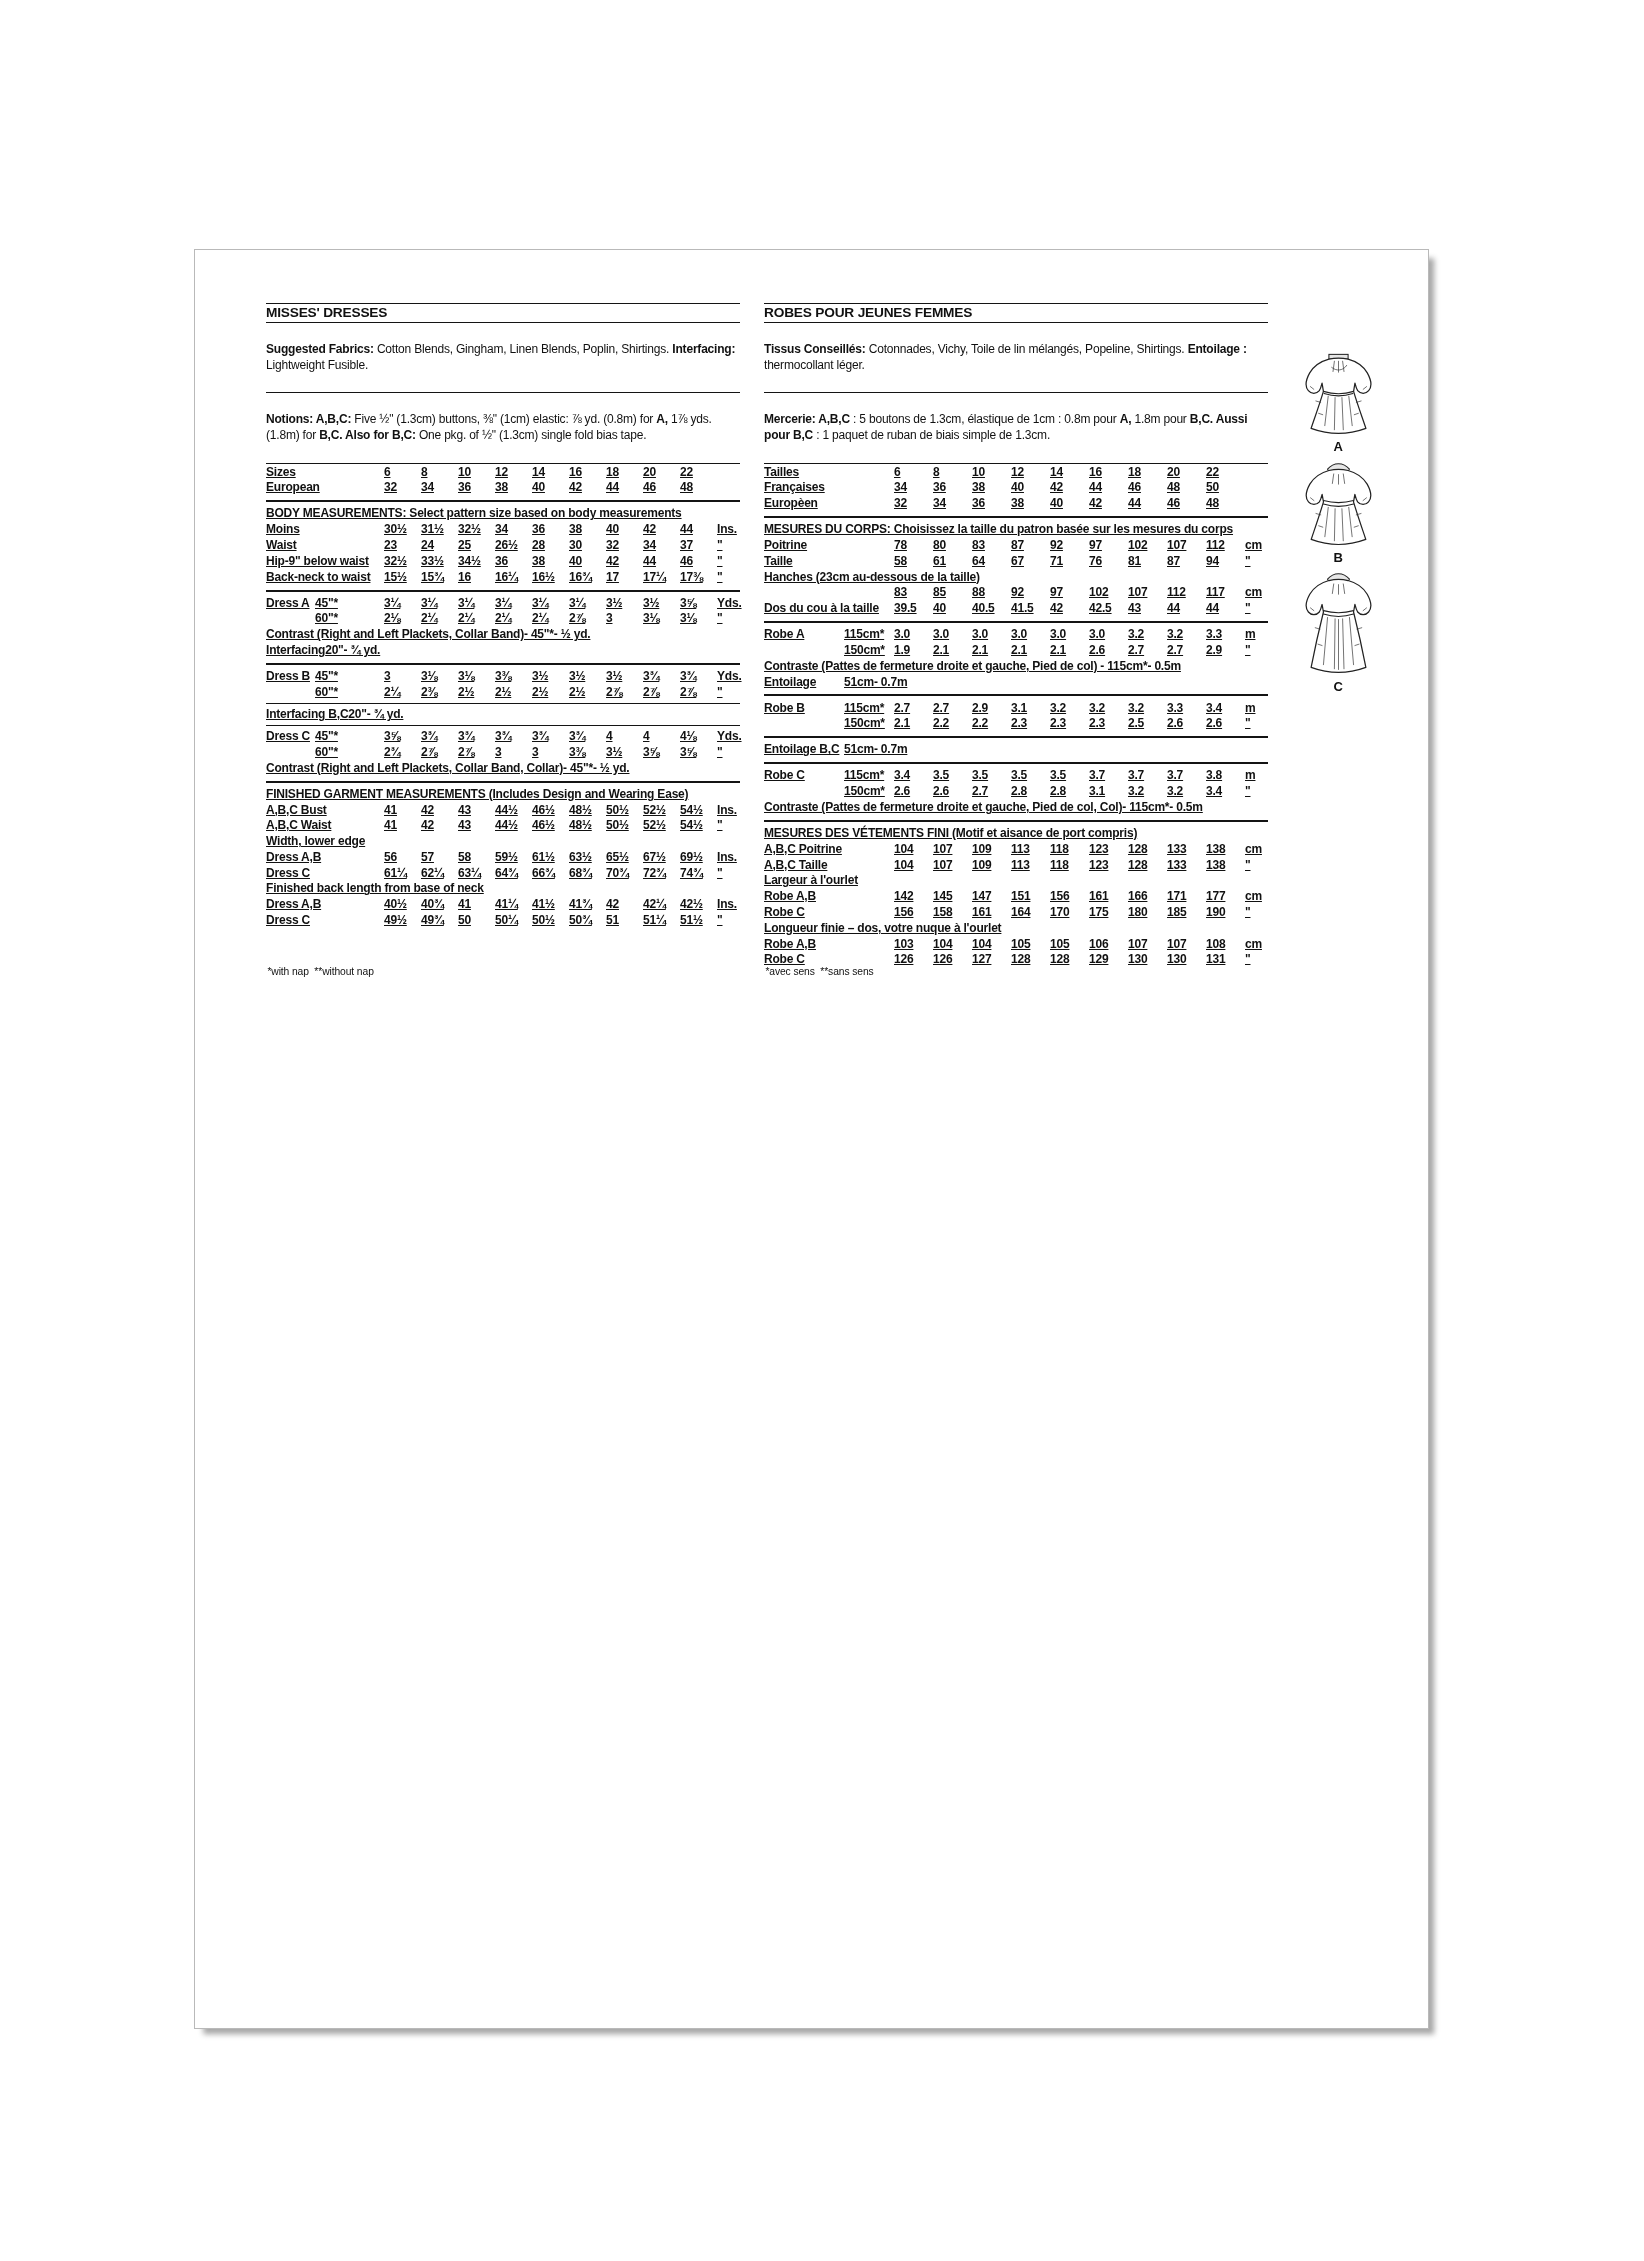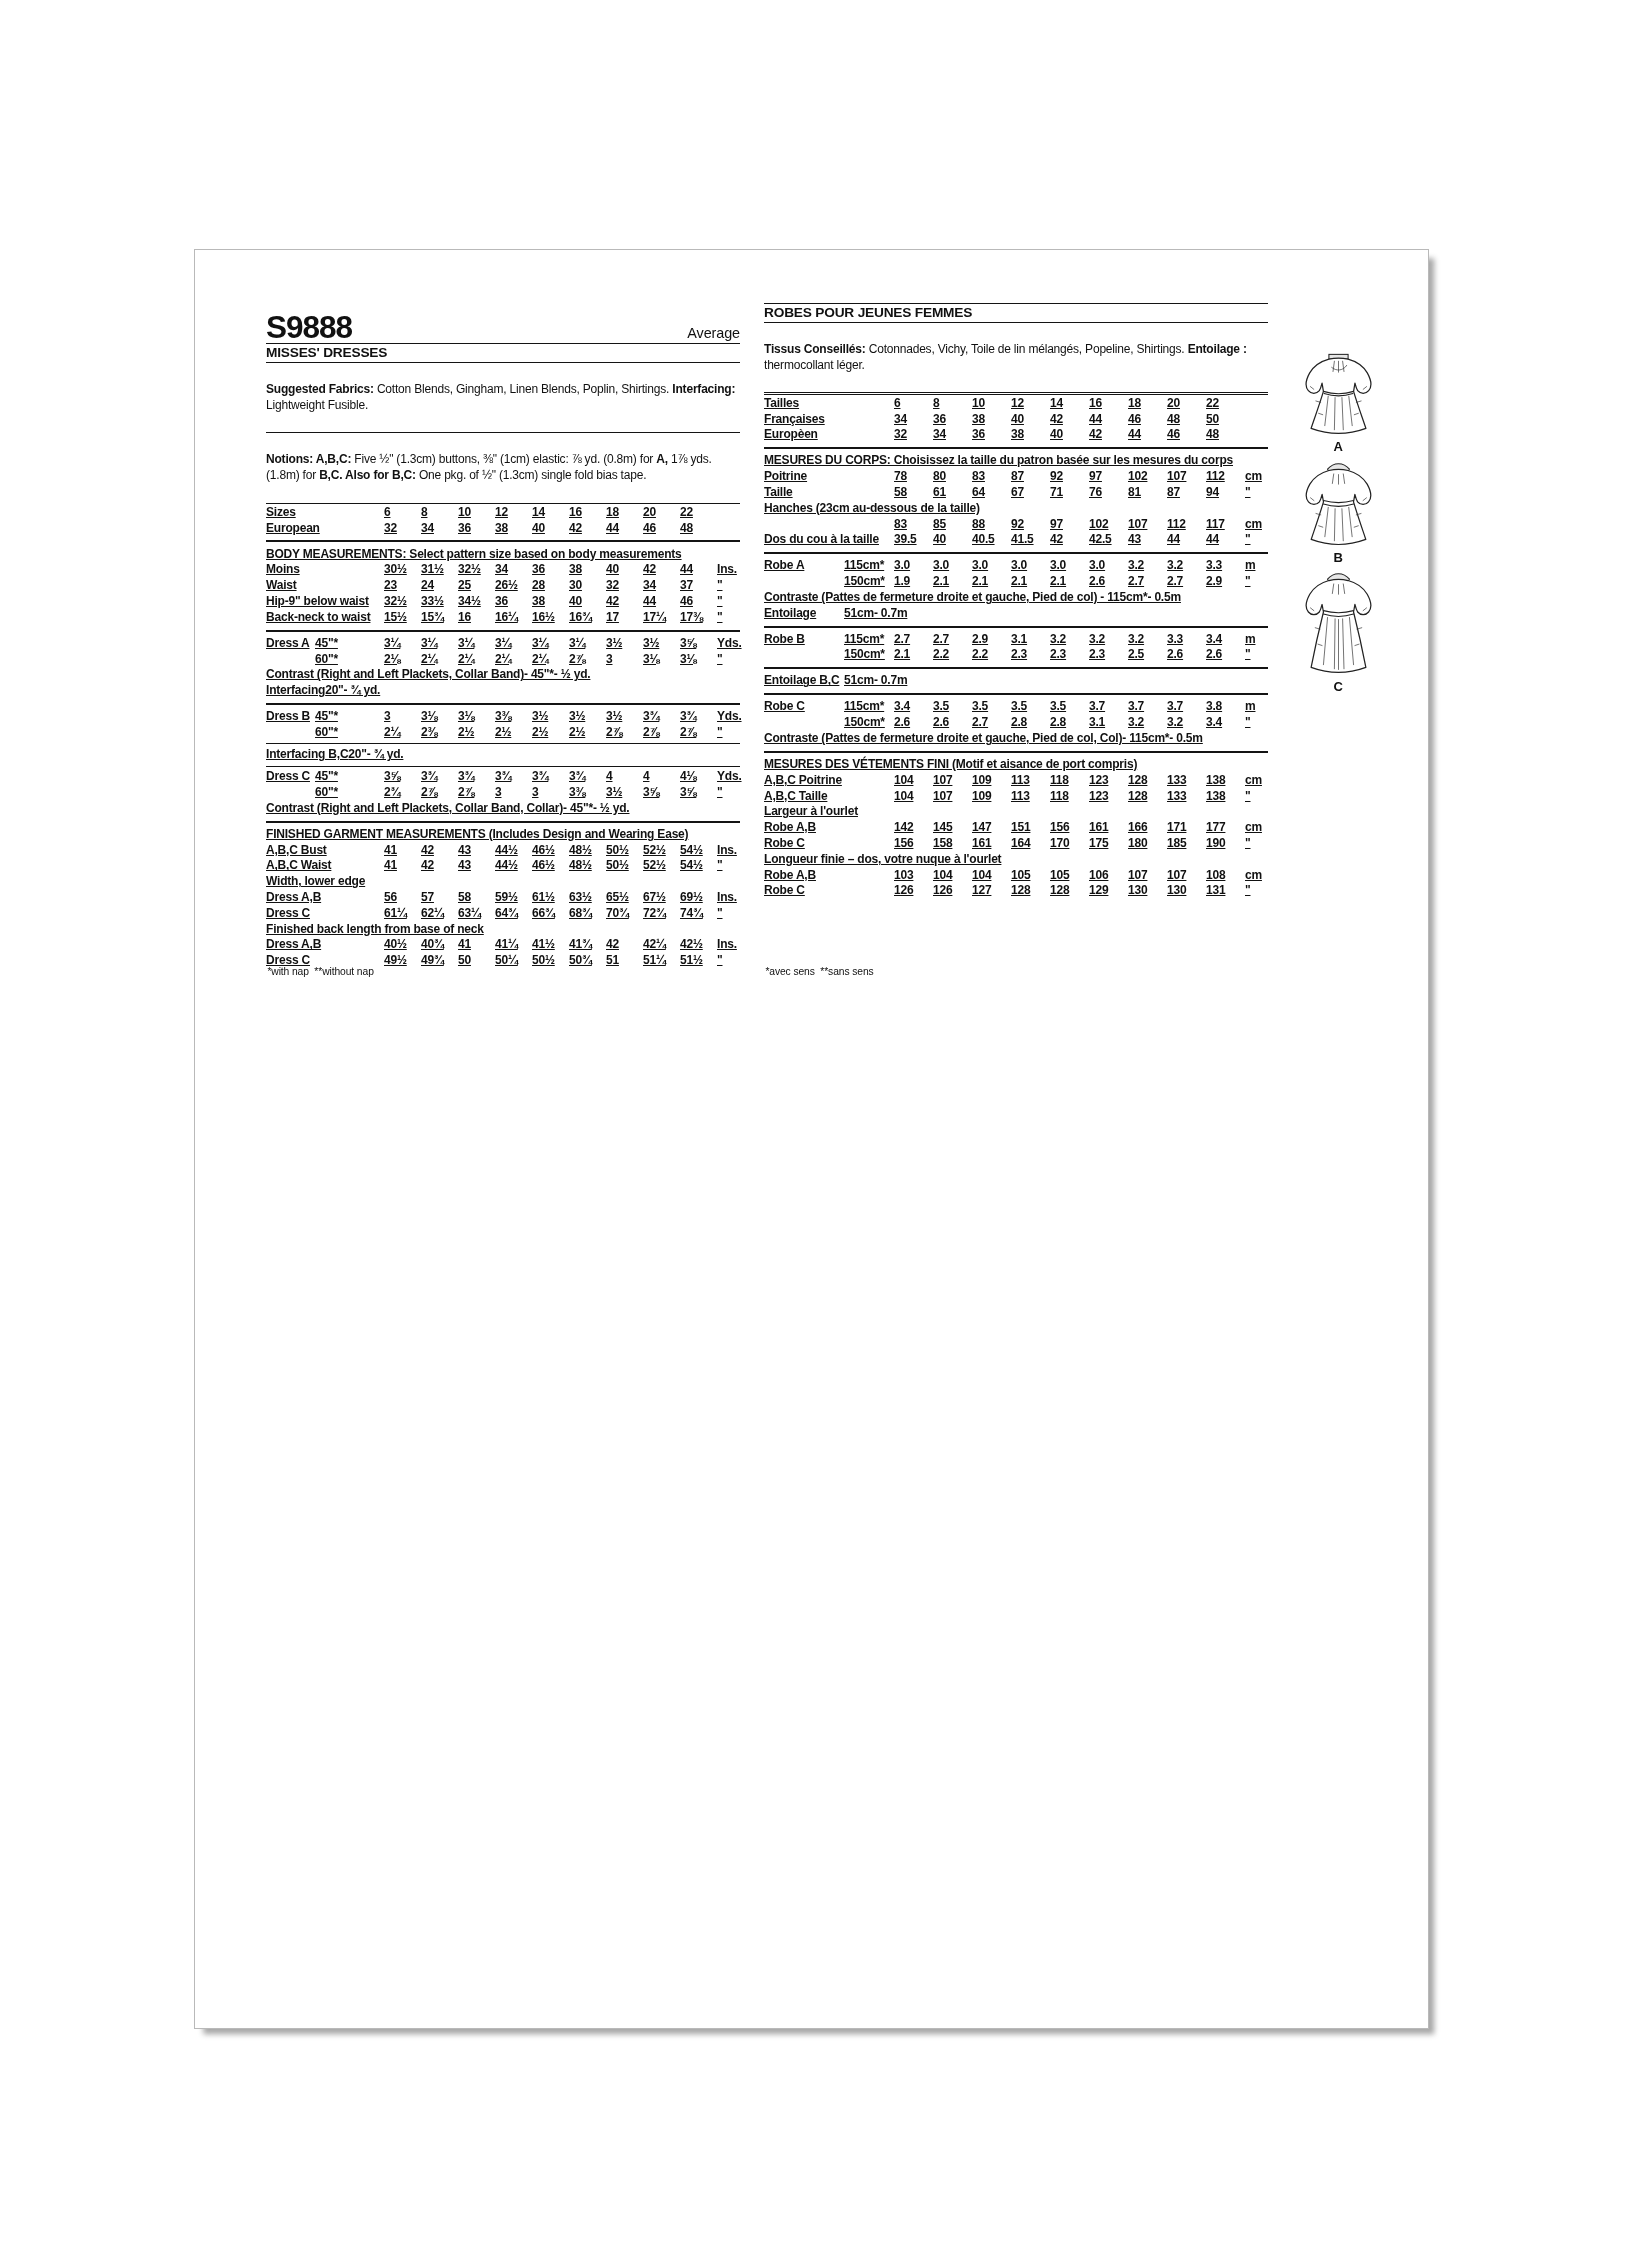--- a/index.html
+++ b/index.html
@@ -43,24 +43,20 @@
   .sk-fill{fill:#fff;stroke:#222;stroke-width:1.8;stroke-linejoin:round;}
   .sk-band{fill:#e6e6e6;stroke:#222;stroke-width:1.5;}
   .sk-thin{fill:none;stroke:#333;stroke-width:1;stroke-linecap:round;}
 </style>
 </head>
 <body>
 
 <div class="sheet">
 
   <section class="col col-en">
-    <header class="hdr">
-      <div class="code">S9888</div>
-      <div class="diff">Average</div>
-    </header>
     <div class="rule hr0"></div>
     <h1 class="title">MISSES' DRESSES</h1>
     <div class="rule hr0"></div>
     <p class="para"><b>Suggested Fabrics:</b><span> Cotton Blends, Gingham, Linen Blends, Poplin, Shirtings. </span><b>Interfacing:</b><span> Lightweight Fusible.</span></p>
     <div class="rule hr0"></div>
     <p class="para"><b>Notions: A,B,C:</b><span> Five ½" (1.3cm) buttons, ⅜" (1cm) elastic: ⅞ yd. (0.8m) for </span><b>A,</b><span> 1⅞ yds. (1.8m) for </span><b>B,C. Also for B,C:</b><span> One pkg. of ½" (1.3cm) single fold bias tape.</span></p>
     <div class="rule hr0"></div>
     <div class="table">
         <div class="trow">
           <span class="lbl">
@@ -365,20 +361,21 @@
       </div>
     <div class="footnote">*with nap&nbsp;&nbsp;**without nap</div>
   </section>
 
   <section class="col col-fr">
     <div class="rule hr0"></div>
     <h1 class="title">ROBES POUR JEUNES FEMMES</h1>
     <div class="rule hr0"></div>
     <p class="para"><b>Tissus Conseillés:</b><span> Cotonnades, Vichy, Toile de lin mélangés, Popeline, Shirtings. </span><b>Entoilage :</b><span> thermocollant léger.</span></p>
     <div class="rule hr0"></div>
+    <p class="para"><b>Mercerie: A,B,C</b><span> : 5 boutons de 1.3cm, élastique de 1cm : 0.8m pour </span><b>A,</b><span> 1.8m pour </span><b>B,C. Aussi pour B,C</b><span> : 1 paquet de ruban de biais simple de 1.3cm.</span></p>
     <div class="rule hr0"></div>
     <div class="table">
         <div class="trow">
           <span class="lbl">
             <span class="lab">Tailles</span>
           </span>
           <span class="val">6</span>
           <span class="val">8</span>
           <span class="val">10</span>
           <span class="val">12</span>

